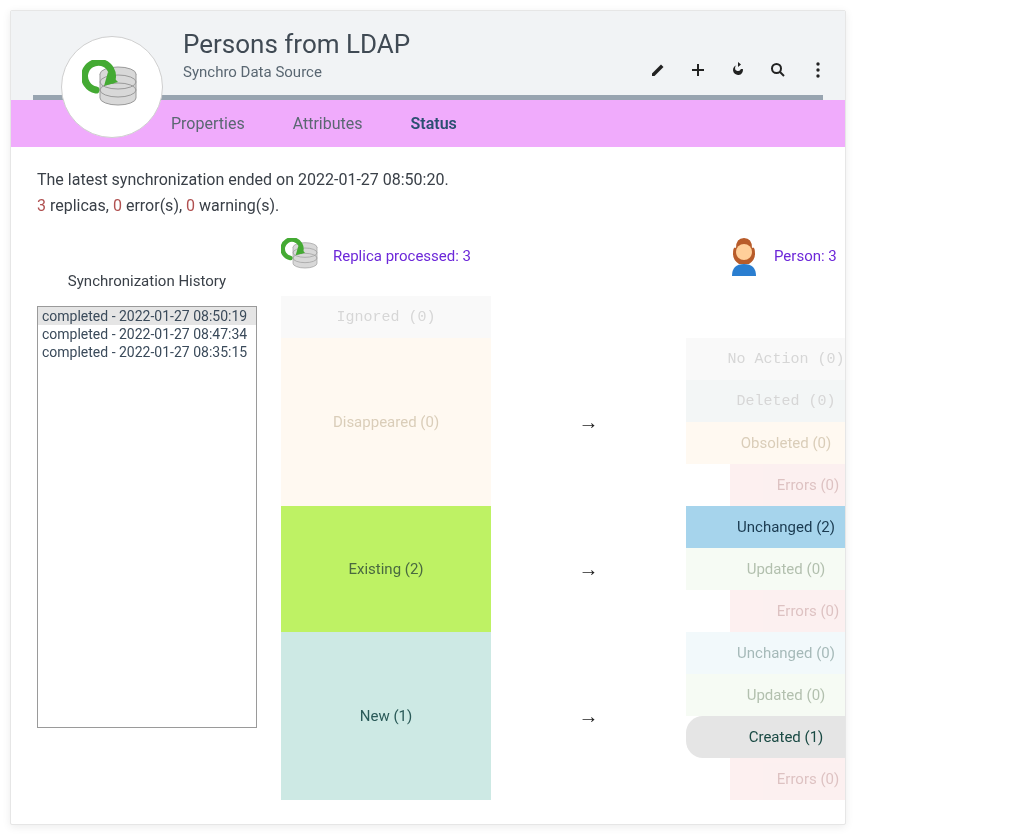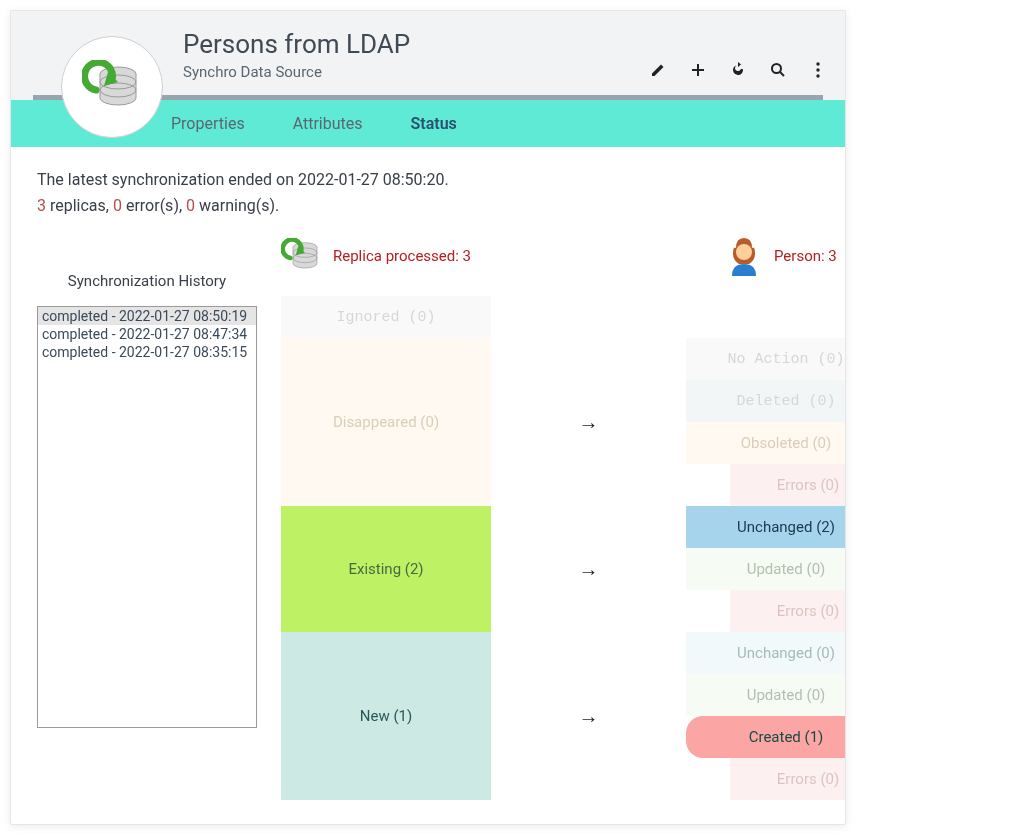--- a/index.html
+++ b/index.html
@@ -17,58 +17,58 @@
   .header{background:#f1f3f5;padding:18px 22px 0 22px;position:relative;}
   .header::after{content:"";display:block;height:5px;background:var(--headerbar);margin-top:14px;}
   .title-row{display:flex;align-items:flex-start;}
   .icon-circle{width:100px;height:100px;border:1px solid #cfcfcf;border-radius:50%;display:flex;align-items:center;justify-content:center;margin-right:20px;background:#fff;position:absolute;left:50px;top:25px;z-index:2;}
   .icon-placeholder{width:100px;}
   .title-block{flex:1;}
   h1{margin:0;font-size:26px;font-weight:400;color:#404a54;}
   .subtitle{font-size:15px;color:#5a6772;margin-top:4px;}
   .toolbar{position:absolute;right:18px;top:50px;display:flex;gap:22px;align-items:center;}
   .toolbar span{font-size:18px;color:#222;cursor:pointer;display:inline-flex;align-items:center;justify-content:center;width:18px;height:18px;}
-  .tabs{display:flex;gap:48px;padding:14px 0 14px 160px;background:#5eead4;border-bottom:0;}
+  .tabs{display:flex;gap:48px;padding:14px 0 14px 160px;background:#f0abfc;border-bottom:0;}
   .tab{font-size:16px;color:#5a6772;cursor:pointer;}
   .tab.active{color:var(--tab-active);font-weight:600;}
   .content{padding:20px 26px 20px 26px;}
   .summary{font-size:16px;color:#3a4048;line-height:1.6;}
   .summary .accent{color:var(--accent);}
   .main-grid{display:flex;gap:24px;margin-top:18px;}
   .history-col{flex:0 0 220px;text-align:center;padding-top:36px;}
   .history-label{font-size:15px;color:#3a4048;margin-bottom:16px;}
   .history-box{border:1px solid #9a9a9a;height:420px;background:#fff;text-align:left;font-size:14px;overflow:auto;}
   .history-item{padding:0 4px;line-height:18px;white-space:nowrap;cursor:default;}
   .history-item.selected{background:#e5e5e5;}
   .flow-col{flex:1;}
   .flow-headers{display:flex;align-items:center;margin-bottom:20px;}
   .flow-headers .col-l{flex:0 0 210px;display:flex;align-items:center;gap:12px;}
   .flow-headers .col-m{flex:0 0 195px;}
   .flow-headers .col-r{flex:1;display:flex;align-items:center;gap:12px;justify-content:flex-start;padding-left:40px;}
-  .hdr-label{font-size:15px;color:#b91c1c;}
+  .hdr-label{font-size:15px;color:#6d28d9;}
   .flow-row{display:flex;align-items:stretch;}
   .left-box{flex:0 0 210px;display:flex;align-items:center;justify-content:center;font-size:15px;}
   .mid-box{flex:0 0 195px;display:flex;align-items:center;justify-content:center;font-size:20px;font-weight:bold;color:#222;}
   .right-stack{flex:0 0 200px;display:flex;flex-direction:column;}
   .right-cell{height:42px;display:flex;align-items:center;justify-content:center;font-size:15px;}
   
   .dim{opacity:0.42;}
   .bg-ignored{background:#f3f3f3;height:42px;}
   .bg-disappeared{background:#fff2de;height:168px;}
   .bg-existing{background:#bef264;height:126px;}
   .bg-new{background:#cde9e4;height:168px;}
   .rc-noaction{background:#f2f2f2;}
   .rc-deleted{background:#e4eaea;}
   .rc-obsoleted{background:#fff2de;}
   .rc-errors{background:#fadcdc;}
   .rc-unchanged-e{background:#a6d4ec;}
   .rc-updated-e{background:#eaf6e6;}
   .rc-unchanged-n{background:#e2f2f7;}
   .rc-updated-n{background:#eaf6e6;}
-  .rc-created{background:#fca5a5;border-radius:17px;}
+  .rc-created{background:#e5e5e5;border-radius:17px;}
   .right-gap{height:42px;}
   .txt-disappeared{color:#a88a5a;}
   .txt-existing{color:#4a6a40;}
   .txt-new{color:#2a5a58;}
   .txt-unchanged-e{color:#1a3a50;}
   .txt-created{color:#1a4a44;}
   .txt-muted{color:#a0a0a0;font-family:Liberation Mono, monospace;}
   .txt-err{color:#b07070;margin-left:44px;}
   svg{display:block;}
 </style>

